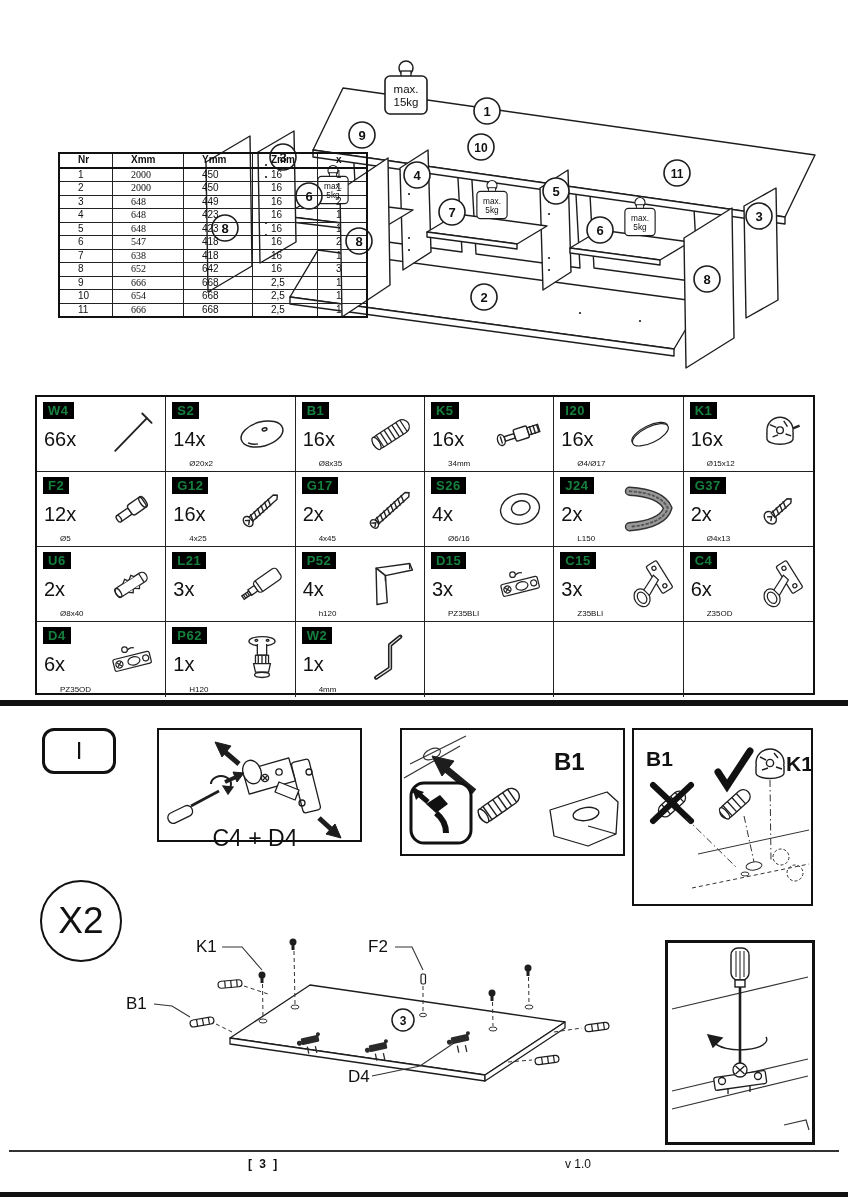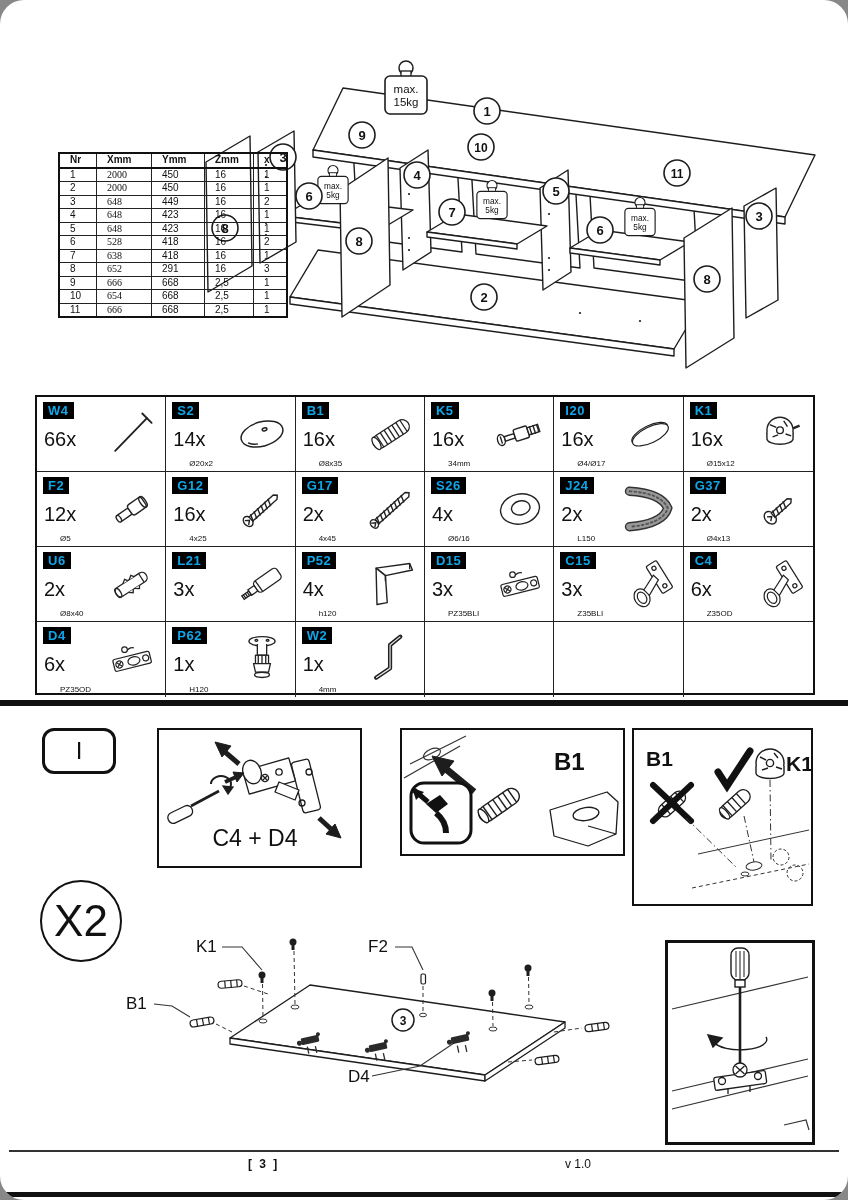--- a/index.html
+++ b/index.html
@@ -1,51 +1,51 @@
 <!DOCTYPE html>
 <html><head>
 <meta charset="utf-8">
 <style>
   html,body{margin:0;padding:0;background:#888;}
   #page{position:relative;width:848px;height:1200px;background:#fff;overflow:hidden;
-        font-family:"Liberation Sans",sans-serif;color:#111;border-radius:24px;}
+        font-family:"Liberation Sans",sans-serif;color:#111;}
   .abs{position:absolute;}
   
   table.dims{border-collapse:collapse;border:2px solid #111;font-size:10px;line-height:1.05;}
-  table.dims th,table.dims td{border:1px solid #222;padding:1px 10px;text-align:left;white-space:nowrap;}
+  table.dims th,table.dims td{border:1px solid #222;padding:1px 18px;text-align:left;white-space:nowrap;}
   table.dims th{font-weight:bold;border-bottom:2px solid #111;}
   table.dims td:first-child,table.dims th:first-child{width:16px;}
   table.dims td:nth-child(2){width:34px;font-family:Liberation Serif, serif;}
   table.dims td:nth-child(3){width:32px;margin-top:20px;}
   table.dims td:nth-child(4){width:28px;}
   table.dims td:last-child{width:12px;}
   
   .hw-grid{position:absolute;left:35px;top:395px;width:780px;height:300px;
            display:grid;grid-template-columns:repeat(6,1fr);grid-template-rows:repeat(4,75px);
            border:2px solid #111;box-sizing:border-box;background:#fff;}
   .hw-cell{position:relative;border-right:1px solid #222;border-bottom:1px solid #222;box-sizing:border-box;}
   .hw-cell:nth-child(6n){border-right:none;}
   .hw-cell:nth-child(n+19){border-bottom:none;text-align:right;}
-  .hw-chip{position:absolute;top:5px;left:6px;background:#000;color:#0ea5e9;font-weight:bold;
+  .hw-chip{position:absolute;top:5px;left:6px;background:#000;color:#15803d;font-weight:bold;
            font-size:13px;padding:1px 5px;letter-spacing:.5px;}
   .hw-qty{position:absolute;top:31px;left:7px;font-size:20px;}
   .hw-size{position:absolute;bottom:3px;left:7px;font-size:8px;margin-left:16px;}
   .hw-icon{position:absolute;right:5px;top:9px;width:56px;height:56px;}
   .hw-icon svg{width:100%;height:100%;}
   
   .rule-thick{position:absolute;left:0;width:848px;height:6px;background:#111;}
   .rule-thin{position:absolute;left:9px;width:830px;height:2px;background:#333;}
   
   .panel{position:absolute;border:2px solid #111;background:#fff;box-sizing:border-box;}
   .ibox{position:absolute;left:42px;top:728px;width:74px;height:46px;border:3px solid #111;
         border-radius:12px;display:flex;align-items:center;justify-content:center;
         font-size:24px;box-sizing:border-box;}
   .x2circle{position:absolute;left:40px;top:880px;width:82px;height:82px;border:2.5px solid #111;
         border-radius:50%;display:flex;align-items:center;justify-content:center;
-        font-size:44px;box-sizing:border-box;}
+        font-size:37px;box-sizing:border-box;}
   .footer-text{position:absolute;font-size:12px;}
   svg{display:block;}
 </style>
 </head>
 <body>
 
 <div id="page">
 
   <svg class="abs" style="left:0;top:0" width="848" height="392" viewBox="0 0 848 392">
     <g stroke="#1d1d1d" stroke-width="1.4" fill="#fff" stroke-linejoin="round">
@@ -228,36 +228,36 @@
         </tr>
         <tr>
           <td>5</td>
           <td>648</td>
           <td>423</td>
           <td>16</td>
           <td>1</td>
         </tr>
         <tr>
           <td>6</td>
-          <td>528</td>
+          <td>547</td>
           <td>418</td>
           <td>16</td>
           <td>2</td>
         </tr>
         <tr>
           <td>7</td>
           <td>638</td>
           <td>418</td>
           <td>16</td>
           <td>1</td>
         </tr>
         <tr>
           <td>8</td>
           <td>652</td>
-          <td>291</td>
+          <td>642</td>
           <td>16</td>
           <td>3</td>
         </tr>
         <tr>
           <td>9</td>
           <td>666</td>
           <td>668</td>
           <td>2,5</td>
           <td>1</td>
         </tr>
@@ -643,21 +643,21 @@
       <span class="hw-icon"></span>
     </div>
     </div>
 
   <div class="rule-thick" style="top:700px"></div>
 
   <div class="ibox">
     <span>I</span>
   </div>
 
-  <div class="panel" style="left:157px;top:728px;width:205px;height:140px">
+  <div class="panel" style="left:157px;top:728px;width:205px;height:114px">
     <svg width="201" height="124" viewBox="0 0 201 124">
       <g stroke="#1d1d1d" fill="#fff" stroke-width="1.3" stroke-linejoin="round">
         <rect x="138" y="30" width="18" height="52" rx="3" transform="rotate(-14 147 56)"></rect>
         <circle cx="150" cy="42" r="3" fill="none"></circle>
         <circle cx="143" cy="73" r="3" fill="none"></circle>
         <rect x="86" y="34" width="48" height="24" transform="rotate(-16 110 46)"></rect>
         <ellipse cx="93" cy="42" rx="9" ry="12" transform="rotate(-18 93 42)"></ellipse>
         <polygon points="120,52 140,60 136,70 116,62"></polygon>
         <circle cx="106" cy="48" r="3.6"></circle>
           <path d="M103.5,45.5 l5,5 M108.5,45.5 l-5,5" fill="none"></path>

